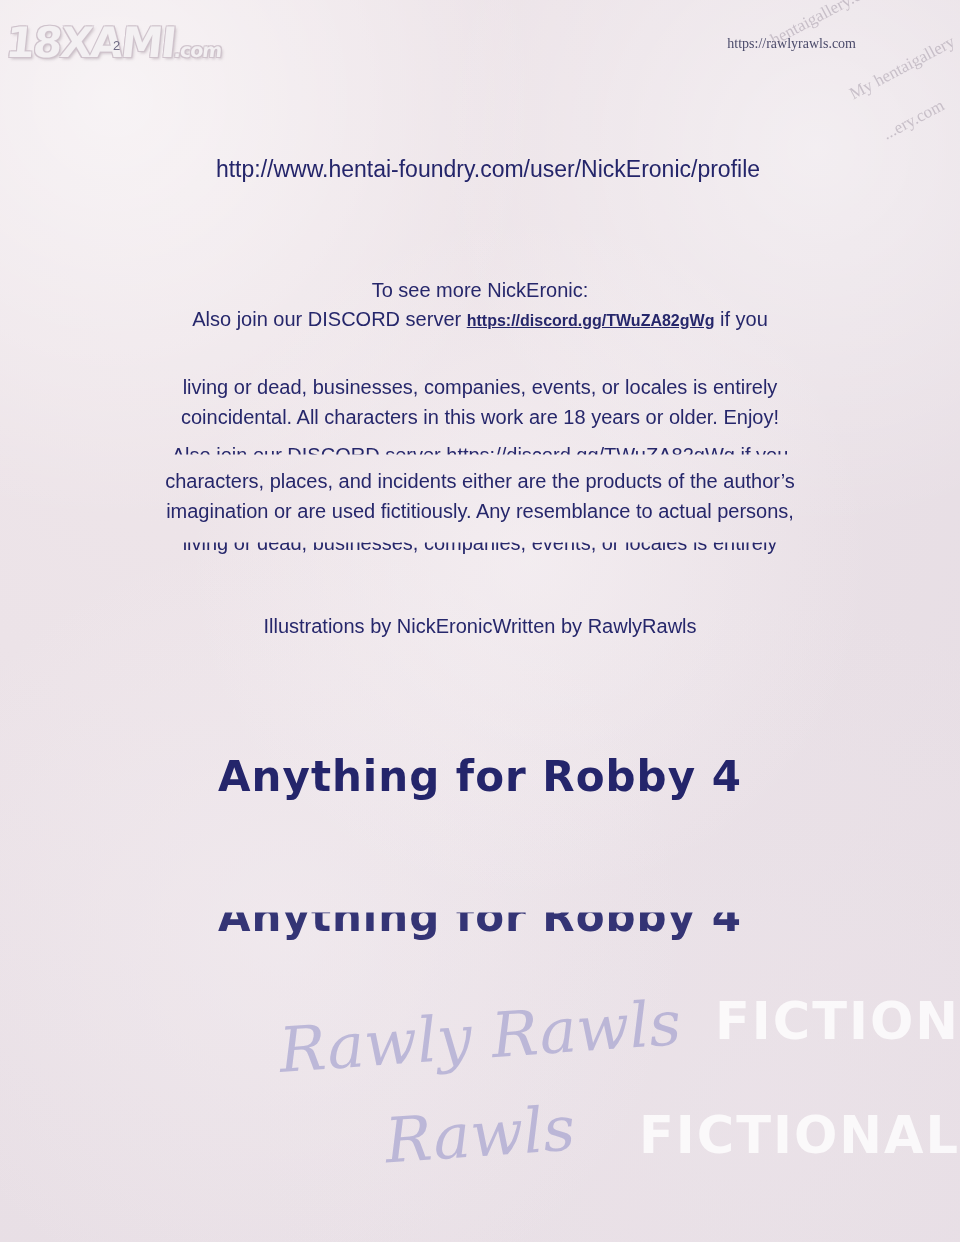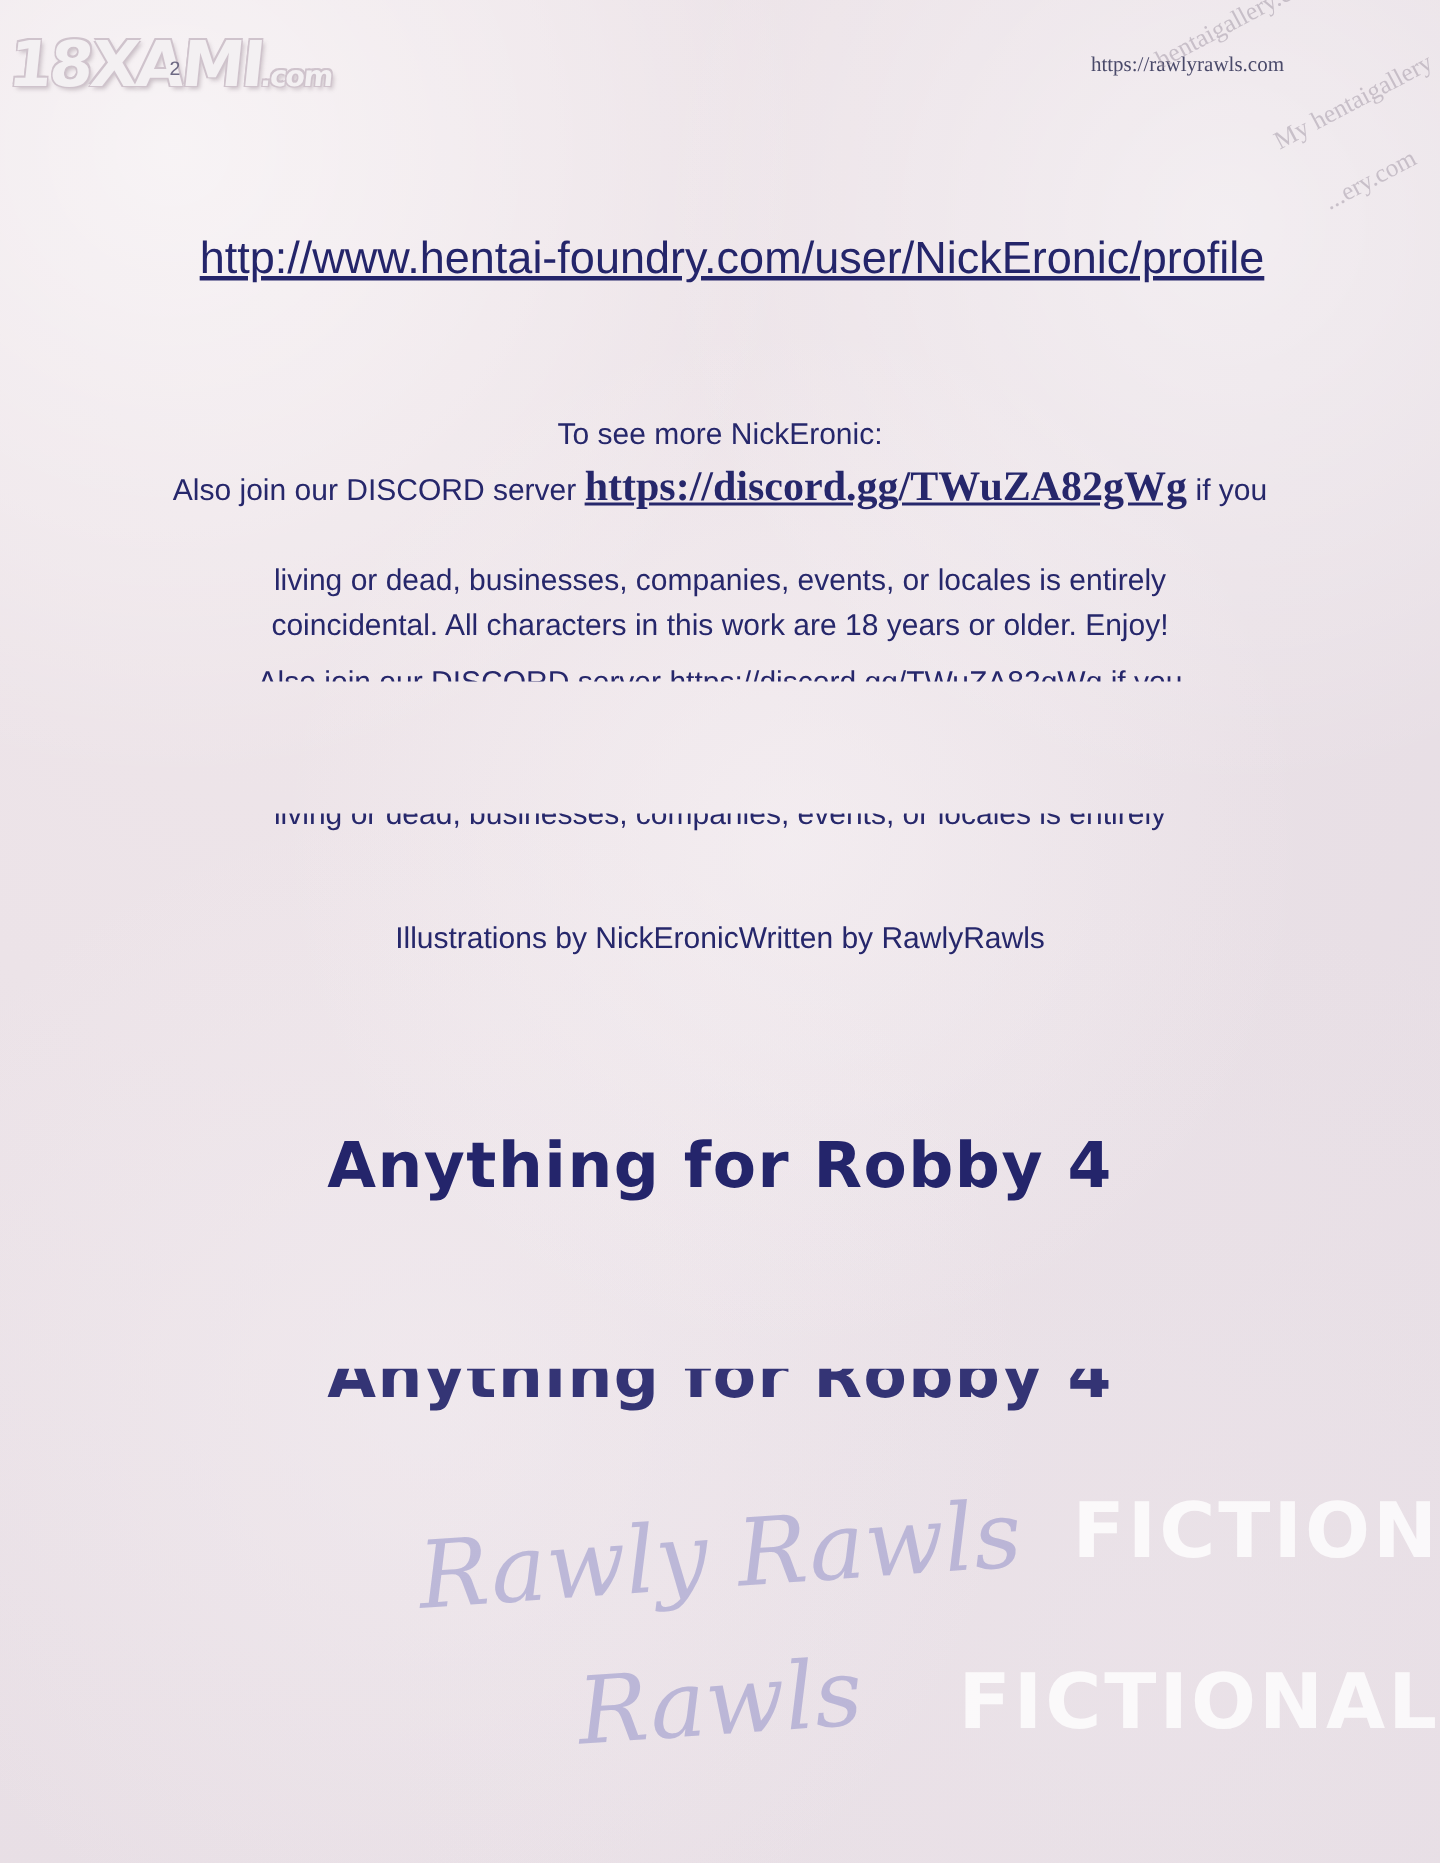--- a/index.html
+++ b/index.html
@@ -128,36 +128,35 @@
   .block {
     position: absolute;
     left: 0;
     right: 0;
     text-align: center;
     color: #26276b;
     font-family: "Liberation Sans", sans-serif;
   }
   .profile-link {
     top: 156px;
-    font-size: 30px;
+    font-size: 23px;
     color: #24256a;
-    text-decoration: underline;
     padding-left: 16px;
   }
   .see-more {
     top: 276px;
     font-size: 20px;
     line-height: 1.45;
     padding: 0 110px;
   }
   .see-more .discord-link {
-    font-family: Liberation Serif, serif;
+    font-family: Liberation Sans, sans-serif;
     font-weight: bold;
     text-decoration: underline;
-    font-size: 28px;
+    font-size: 16px;
   }
 
   .ghost {
     position: absolute;
     left: 0;
     right: 0;
     text-align: center;
     color: #26276b;
     font-family: "Liberation Sans", sans-serif;
     font-size: 20px;
@@ -248,20 +247,24 @@
       <div><span>Also join our DISCORD server </span><span class="discord-link">https://discord.gg/TWuZA82gWg</span><span> if you</span></div>
     </div>
 
     <div class="ghost disclaimer-a">
       <div>living or dead, businesses, companies, events, or locales is entirely</div>
       <div>coincidental. All characters in this work are 18 years or older. Enjoy!</div>
     </div>
 
     <div class="ghost disclaimer-b clip-bottom">Also join our DISCORD server https://discord.gg/TWuZA82gWg if you</div>
 
+    <div class="ghost disclaimer-c">
+      <div>characters, places, and incidents either are the products of the author’s</div>
+      <div>imagination or are used fictitiously. Any resemblance to actual persons,</div>
+    </div>
 
     <div class="ghost disclaimer-d clip-top">living or dead, businesses, companies, events, or locales is entirely</div>
 
 
     <div class="credits">
       <span>Illustrations by NickEronic</span>
       <span>Written by RawlyRawls</span>
     </div>
 
     <div class="title-main">Anything for Robby 4</div>

